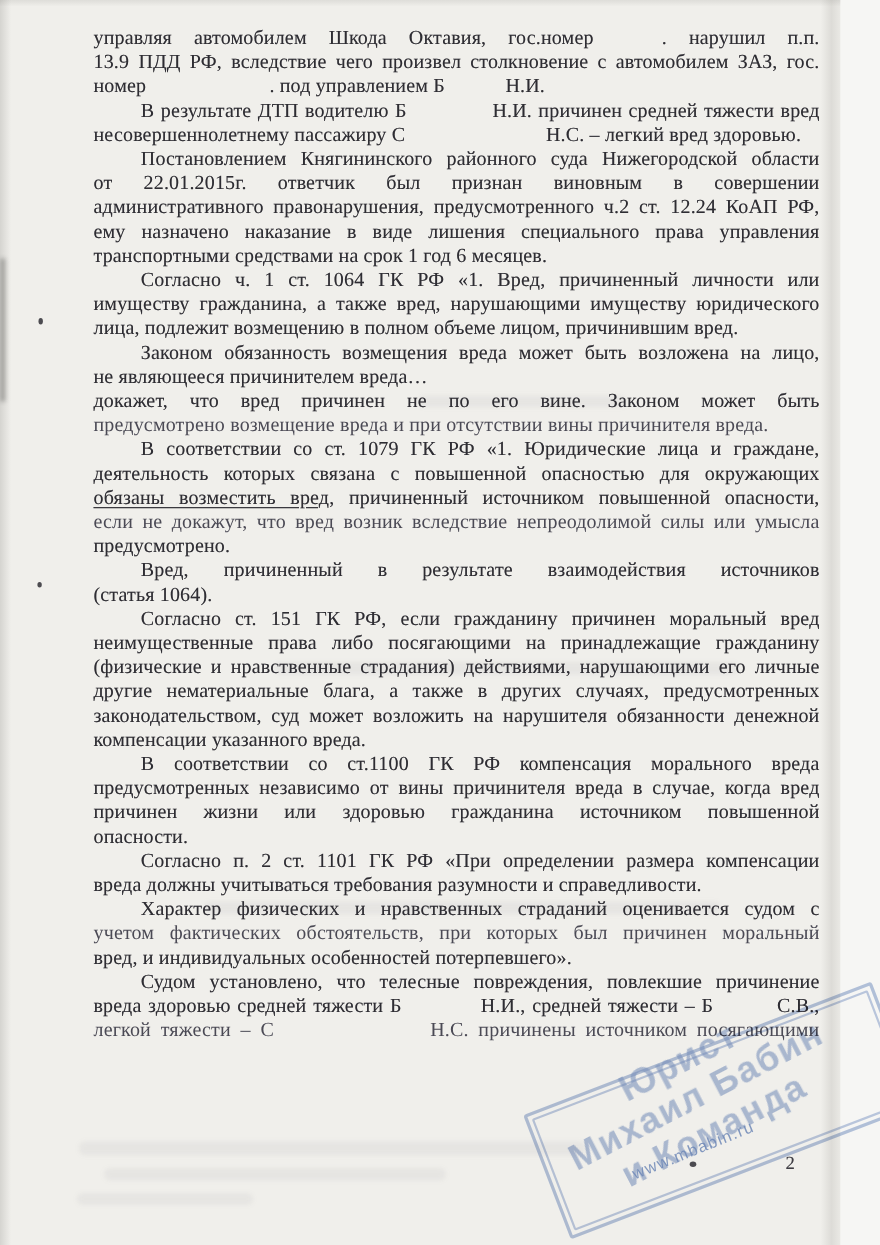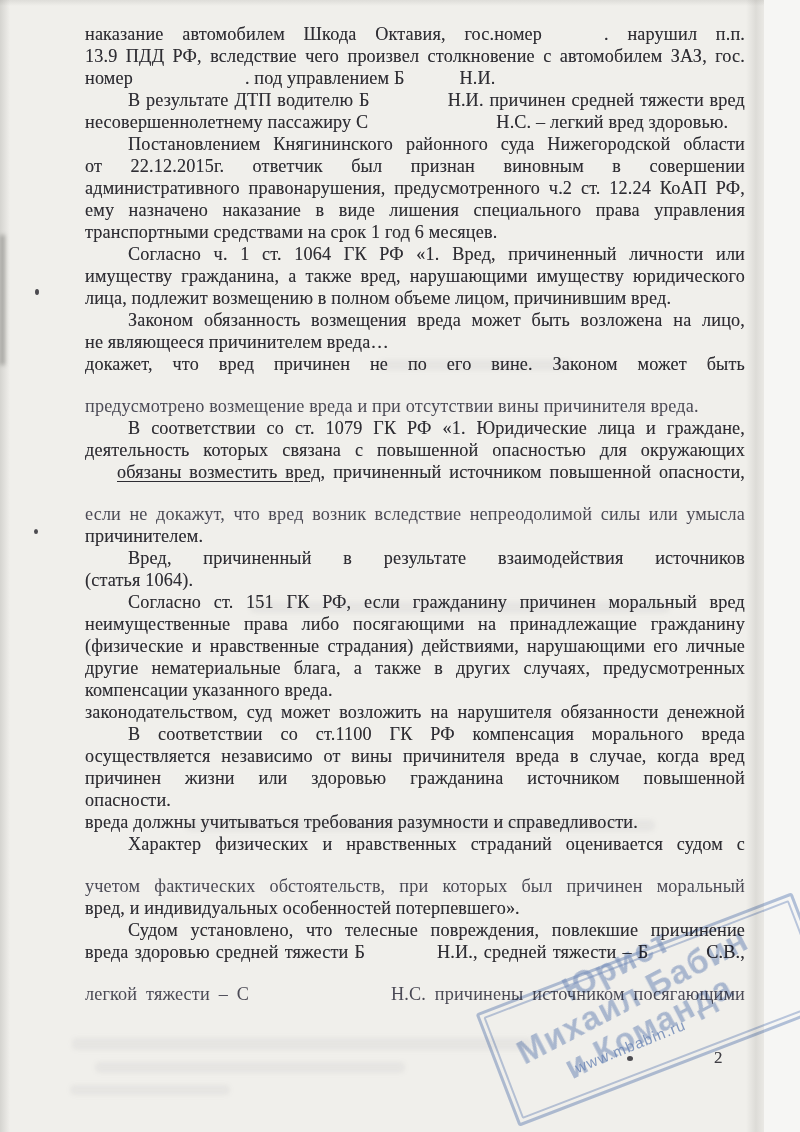--- a/index.html
+++ b/index.html
@@ -24,22 +24,22 @@
     position:absolute;left:85px;top:23px;width:660px;
     font-size:18.2px;line-height:22px;color:#2e2d33;
     letter-spacing:0.15px;
     text-shadow:0 0 0.6px rgba(46,45,51,0.4);
     z-index:2;
   }
   .line{text-align:justify;text-align-last:justify;height:22px;}
   .line.lastline{text-align-last:left;}
   .line.firstline{text-indent:43px;}
   .line .gap{display:inline-block;height:2px;}
-  .line .u{text-decoration:underline;text-underline-offset:3px;text-decoration-thickness:1px;margin-left:32px;}
-  .line.faded{color:#4b4a55;text-shadow:none;filter:blur(0.25px);margin-top:20px;}
+  .line .u{text-decoration:underline;text-underline-offset:3px;text-decoration-thickness:1px;}
+  .line.faded{color:#4b4a55;text-shadow:none;filter:blur(0.25px);}
   
   .stamp{
     position:absolute;left:486px;top:949px;width:333px;height:115px;
     transform:rotate(-21deg);transform-origin:center;
     border:3px solid rgba(139,163,207,0.62);border-radius:3px;
     mix-blend-mode:multiply;z-index:3;
     font-family:"Liberation Sans", sans-serif;
   }
   .stamp-inner{position:absolute;inset:3px;border:2px solid rgba(139,163,207,0.55);border-radius:2px;}
   .stamp-name{
@@ -79,54 +79,55 @@
   <div class="bleed" style="left:185px;top:820px;width:470px;height:11px;"></div>
   <div class="bleed" style="left:72px;top:1038px;width:460px;height:12px;"></div>
   <div class="bleed" style="left:95px;top:1062px;width:310px;height:11px;"></div>
   <div class="bleed" style="left:70px;top:1085px;width:160px;height:10px;"></div>
 
   <div class="speck" style="left:35px;top:289px;width:4px;height:6px;"></div>
   <div class="speck" style="left:34px;top:529px;width:4px;height:5px;"></div>
   <div class="speck" style="left:627px;top:1056px;width:6px;height:5px;"></div>
 
   <div class="textblock" id="textblock">
-      <div class="line"><span>наказание автомобилем Шкода Октавия, гос.номер</span><span class="gap" style="width: 62px;"></span><span>. нарушил п.п.</span></div>
+      <div class="line"><span>управляя автомобилем Шкода Октавия, гос.номер</span><span class="gap" style="width: 62px;"></span><span>. нарушил п.п.</span></div>
       <div class="line"><span>13.9 ПДД РФ, вследствие чего произвел столкновение с автомобилем ЗАЗ, гос.</span></div>
       <div class="line lastline"><span>номер</span><span class="gap" style="width: 112px;"></span><span>. под управлением Б</span><span class="gap" style="width: 55px;"></span><span>Н.И.</span></div>
       <div class="line firstline"><span>В результате ДТП водителю Б</span><span class="gap" style="width: 78px;"></span><span>Н.И. причинен средней тяжести вред</span></div>
       <div class="line lastline"><span>несовершеннолетнему пассажиру С</span><span class="gap" style="width: 128px;"></span><span>Н.С. – легкий вред здоровью.</span></div>
       <div class="line firstline"><span>Постановлением Княгининского районного суда Нижегородской области</span></div>
-      <div class="line"><span>от 22.12.2015г. ответчик был признан виновным в совершении</span></div>
+      <div class="line"><span>от 22.01.2015г. ответчик был признан виновным в совершении</span></div>
       <div class="line"><span>административного правонарушения, предусмотренного ч.2 ст. 12.24 КоАП РФ,</span></div>
       <div class="line"><span>ему назначено наказание в виде лишения специального права управления</span></div>
       <div class="line lastline"><span>транспортными средствами на срок 1 год 6 месяцев.</span></div>
       <div class="line firstline"><span>Согласно ч. 1 ст. 1064 ГК РФ «1. Вред, причиненный личности или</span></div>
       <div class="line"><span>имуществу гражданина, а также вред, нарушающими имуществу юридического</span></div>
       <div class="line lastline"><span>лица, подлежит возмещению в полном объеме лицом, причинившим вред.</span></div>
       <div class="line firstline"><span>Законом обязанность возмещения вреда может быть возложена на лицо,</span></div>
       <div class="line lastline"><span>не являющееся причинителем вреда…</span></div>
       <div class="line"><span>докажет, что вред причинен не по его вине. Законом может быть</span></div>
       <div class="line lastline faded"><span>предусмотрено возмещение вреда и при отсутствии вины причинителя вреда.</span></div>
       <div class="line firstline"><span>В соответствии со ст. 1079 ГК РФ «1. Юридические лица и граждане,</span></div>
       <div class="line"><span>деятельность которых связана с повышенной опасностью для окружающих</span></div>
       <div class="line"><span class="u">обязаны возместить вред</span><span>, причиненный источником повышенной опасности,</span></div>
       <div class="line faded"><span>если не докажут, что вред возник вследствие непреодолимой силы или умысла</span></div>
-      <div class="line lastline"><span>причинителем.</span></div>
+      <div class="line lastline"><span>предусмотрено.</span></div>
       <div class="line firstline"><span>Вред, причиненный в результате взаимодействия источников</span></div>
       <div class="line lastline"><span>(статья 1064).</span></div>
       <div class="line firstline"><span>Согласно ст. 151 ГК РФ, если гражданину причинен моральный вред</span></div>
       <div class="line"><span>неимущественные права либо посягающими на принадлежащие гражданину</span></div>
       <div class="line"><span>(физические и нравственные страдания) действиями, нарушающими его личные</span></div>
       <div class="line"><span>другие нематериальные блага, а также в других случаях, предусмотренных</span></div>
+      <div class="line"><span>законодательством, суд может возложить на нарушителя обязанности денежной</span></div>
       <div class="line lastline"><span>компенсации указанного вреда.</span></div>
-      <div class="line"><span>законодательством, суд может возложить на нарушителя обязанности денежной</span></div>
       <div class="line firstline"><span>В соответствии со ст.1100 ГК РФ компенсация морального вреда</span></div>
-      <div class="line"><span>осуществляется независимо от вины причинителя вреда в случае, когда вред</span></div>
+      <div class="line"><span>предусмотренных независимо от вины причинителя вреда в случае, когда вред</span></div>
       <div class="line"><span>причинен жизни или здоровью гражданина источником повышенной</span></div>
       <div class="line lastline"><span>опасности.</span></div>
+      <div class="line firstline"><span>Согласно п. 2 ст. 1101 ГК РФ «При определении размера компенсации</span></div>
       <div class="line lastline"><span>вреда должны учитываться требования разумности и справедливости.</span></div>
       <div class="line firstline"><span>Характер физических и нравственных страданий оценивается судом с</span></div>
       <div class="line faded"><span>учетом фактических обстоятельств, при которых был причинен моральный</span></div>
       <div class="line lastline"><span>вред, и индивидуальных особенностей потерпевшего».</span></div>
       <div class="line firstline"><span>Судом установлено, что телесные повреждения, повлекшие причинение</span></div>
       <div class="line"><span>вреда здоровью средней тяжести Б</span><span class="gap" style="width: 72px;"></span><span>Н.И., средней тяжести – Б</span><span class="gap" style="width: 58px;"></span><span>С.В.,</span></div>
       <div class="line faded"><span>легкой тяжести – С</span><span class="gap" style="width: 142px;"></span><span>Н.С. причинены источником посягающими</span></div>
     </div>
 
   <div class="stamp">

